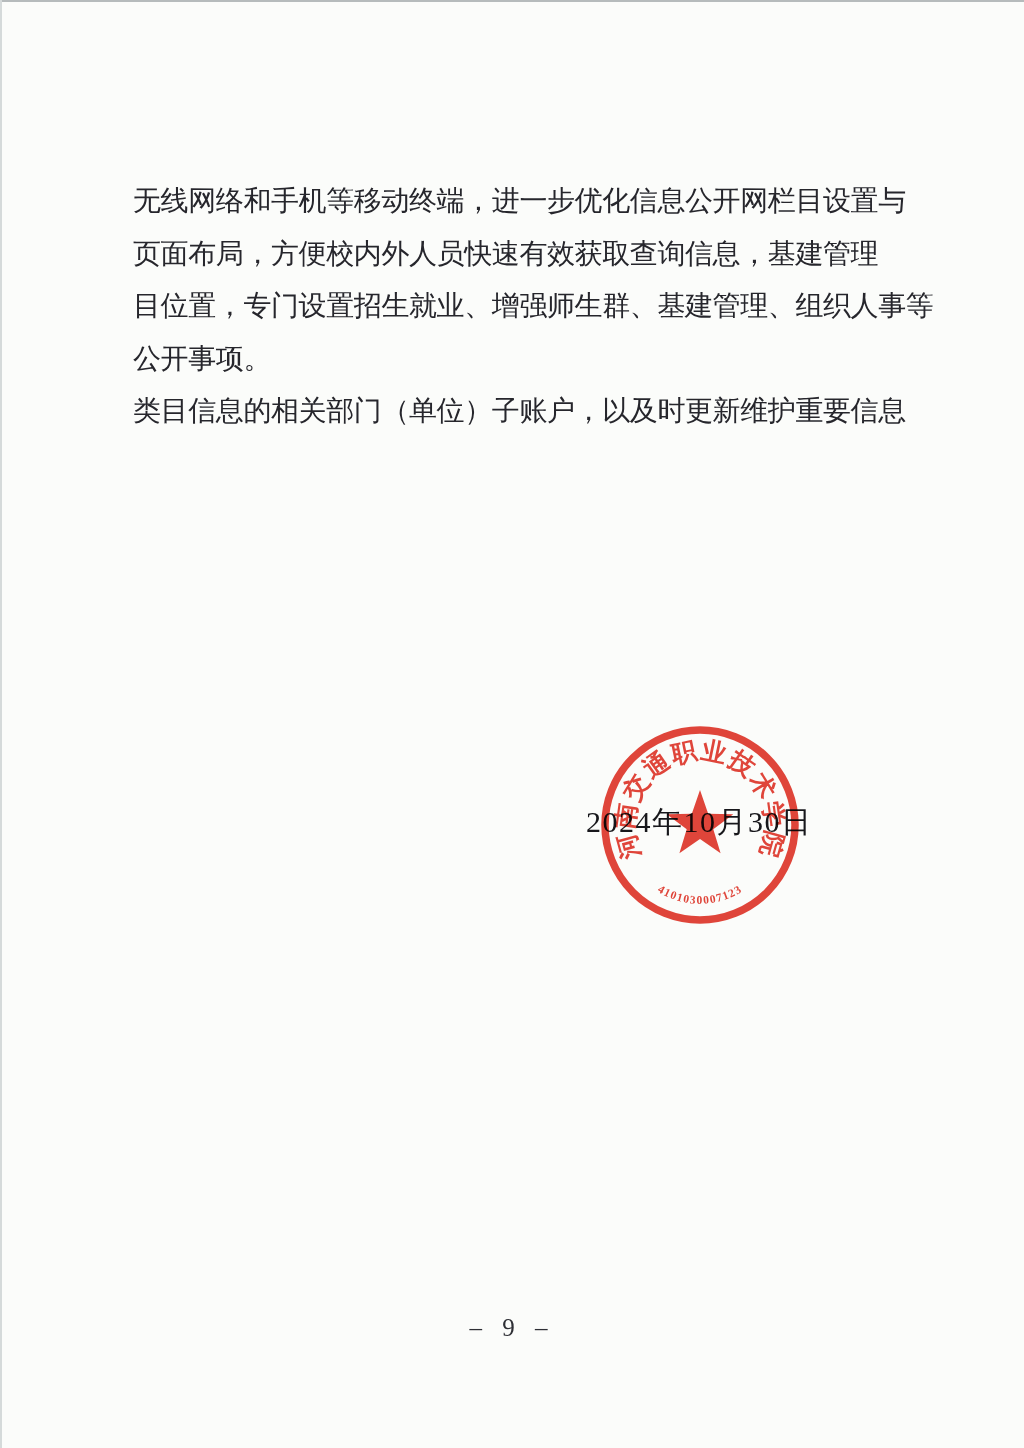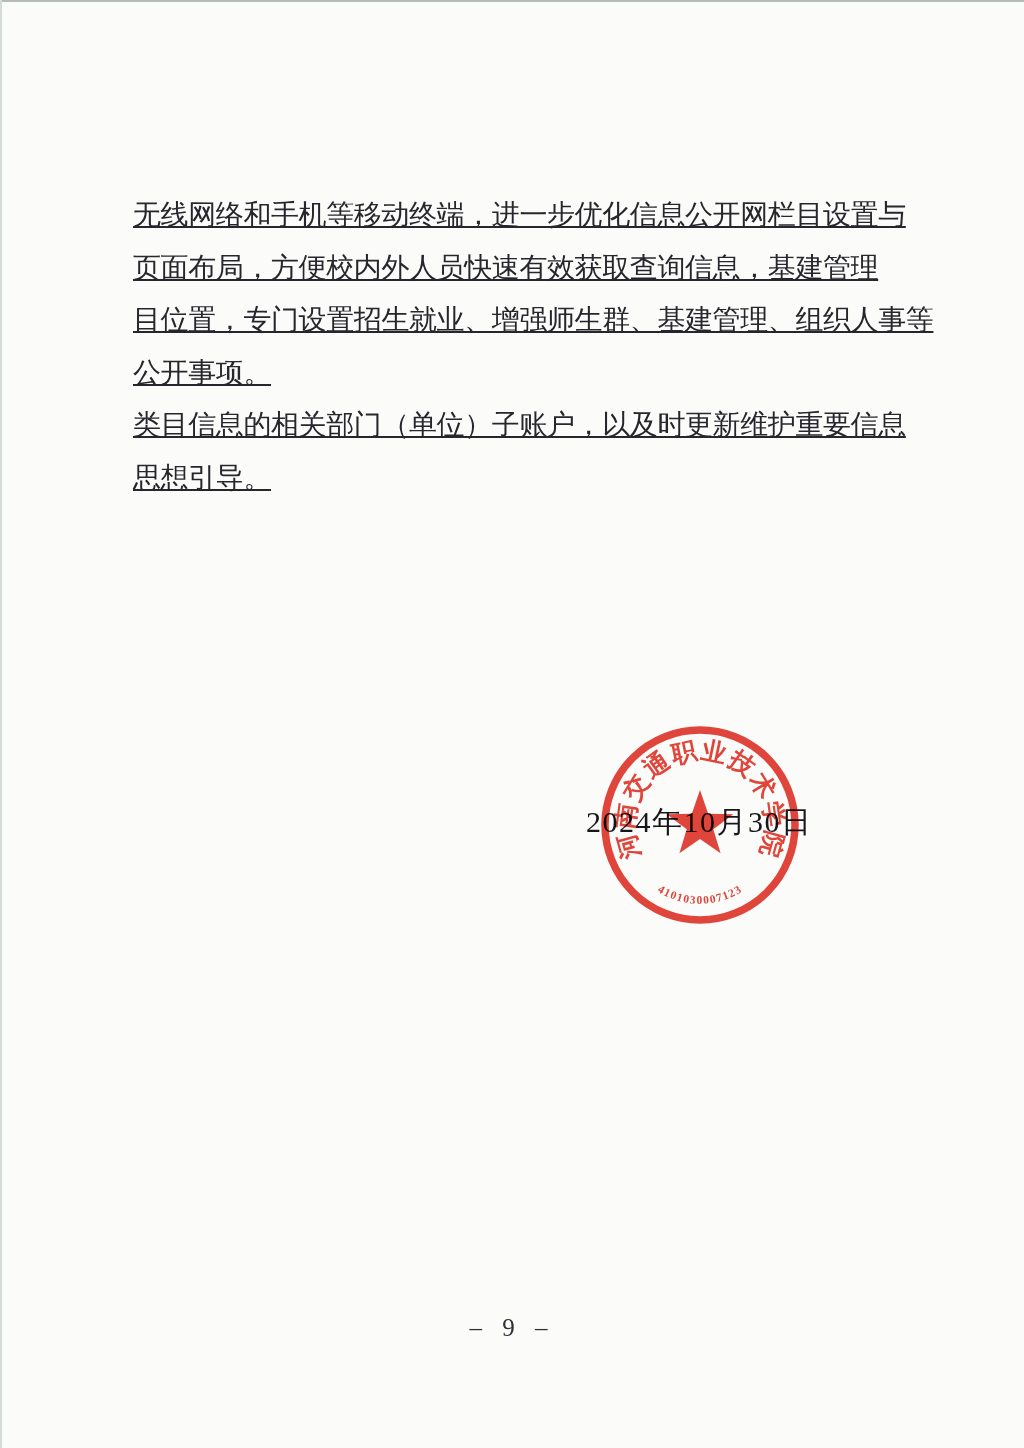--- a/index.html
+++ b/index.html
@@ -24,23 +24,22 @@
   }
   .edge-left {
     position: absolute;
     top: 0; left: 0; bottom: 0;
     width: 2px;
     background: #d5dada;
   }
   .text-block {
     position: absolute;
     left: 133px;
-    top: 197px;
+    top: 183px;
     width: 770px;
-    text-decoration: underline;
   }
   .line {
     height: 52.6px;
     font-size: 28px;
     line-height: 36px;
     letter-spacing: -0.4px;
     white-space: nowrap;
   }
   .indent {
     padding-left: 38px;
@@ -91,21 +90,20 @@
 <div class="page">
   <div class="edge-top"></div>
   <div class="edge-left"></div>
 
   <div class="text-block">
     <div class="line">无线网络和手机等移动终端，进一步优化信息公开网栏目设置与</div>
     <div class="line">页面布局，方便校内外人员快速有效获取查询信息，基建管理</div>
     <div class="line">目位置，专门设置招生就业、增强师生群、基建管理、组织人事等</div>
     <div class="line">公开事项。</div>
     <div class="line">类目信息的相关部门（单位）子账户，以及时更新维护重要信息</div>
-    <div class="line">思想引导。</div>
   </div>
 
   <div class="date-line">2024年10月30日</div>
 
   <div class="seal">
     <svg viewBox="0 0 212 212" width="212" height="212" xmlns="http://www.w3.org/2000/svg">
       <circle cx="106" cy="106" r="95" fill="none" stroke-width="7.5" stroke="#e23c30"></circle>
       <polygon points="106,71 114.2,94.7 139.3,95.2 119.3,110.3 126.6,134.3 106,120 85.4,134.3 92.7,110.3 72.7,95.2 97.8,94.7" fill="#e23c30"></polygon>
       <path id="sealArcTop" d="M 48.8 139 A 66 66 0 1 1 163.2 139" fill="none"></path>
       <text font-size="25" letter-spacing="2" text-anchor="middle" fill="#e23c30">

